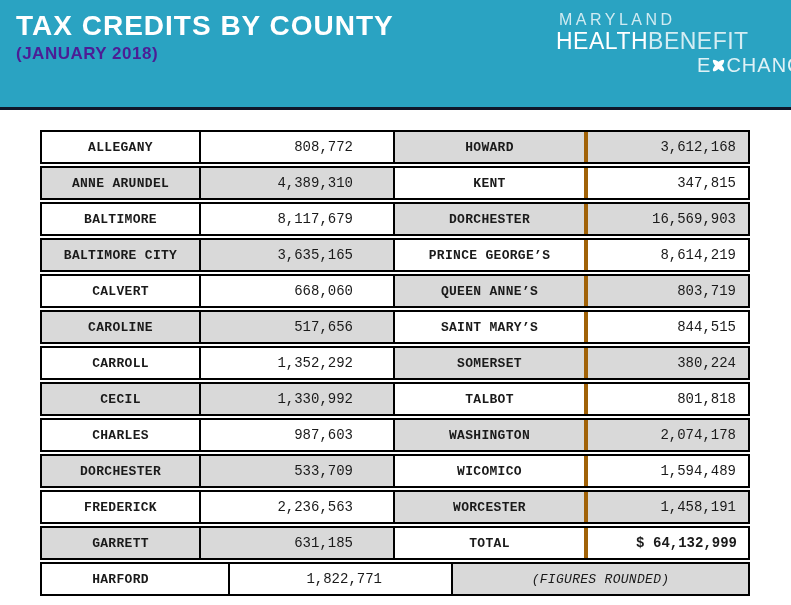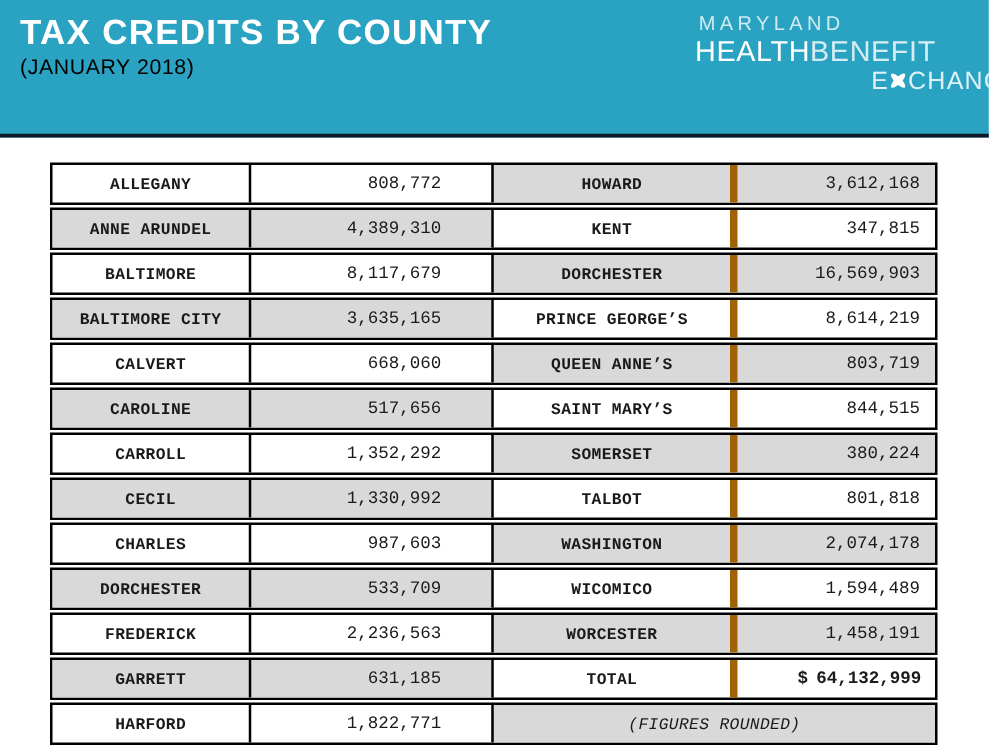--- a/index.html
+++ b/index.html
@@ -11,21 +11,21 @@
   
   .banner{
     position:relative;width:791px;height:107px;background:#2aa3c2;
     border-bottom:3px solid #0f172a;overflow:hidden;box-sizing:content-box;
   }
   .banner-titles{position:absolute;left:16px;top:10px;color:#fff;}
   .page-title{
     margin:0;font-size:28px;font-weight:bold;letter-spacing:1px;color:#fff;line-height:1.15;
   }
   .page-subtitle{
-    margin-top:2px;font-size:17px;font-weight:normal;letter-spacing:.5px;color:#000000;
+    margin-top:2px;font-size:17px;font-weight:bold;letter-spacing:.5px;color:#4c1d95;
   }
   
   .logo{position:absolute;left:556px;top:11px;width:262px;color:#fff;}
   .logo-line1{
     font-size:16px;letter-spacing:3.5px;color:rgba(255,255,255,.78);
     padding-left:3px;line-height:1.1;
   }
   .logo-line2{font-size:23px;line-height:1.1;letter-spacing:.5px;white-space:nowrap;}
   .logo-health{color:#ffffff;}
   .logo-benefit{color:rgba(255,255,255,.8);}
@@ -33,31 +33,31 @@
     text-align:right;font-size:20px;letter-spacing:1px;line-height:1.15;
     color:rgba(255,255,255,.85);white-space:nowrap;
   }
   .flower-x{width:17px;height:17px;vertical-align:-2px;margin:0 -1px;}
   
   .tbl{position:absolute;left:40px;top:130px;width:710px;}
   .row{
     display:flex;align-items:stretch;height:34px;box-sizing:border-box;
     border:2px solid #000;margin-bottom:2px;background:#fff;
   }
-  .row:last-child{margin-bottom:0;}
+  .row:last-child{margin-bottom:0;gap:29px;}
   .cell{
     display:flex;align-items:center;box-sizing:border-box;color:#1a1a1a;
     white-space:nowrap;overflow:hidden;font-family:Liberation Mono, monospace;
   }
   .c-name1{width:157px;justify-content:center;font-weight:bold;font-size:13px;letter-spacing:.3px;}
   .c-val1{width:194px;border-left:2px solid #000;justify-content:flex-end;
           padding-right:40px;font-size:14px;}
   .c-name2{width:191px;border-left:2px solid #000;justify-content:center;
            font-weight:bold;font-size:13px;letter-spacing:.3px;}
-  .c-val2{flex:1;border-left:6px solid #a16207;justify-content:flex-end;
+  .c-val2{flex:1;border-left:4px solid #a16207;justify-content:flex-end;
           padding-right:12px;font-size:14px;}
   .c-val2.total{justify-content:space-between;padding-left:48px;padding-right:11px;
                 font-weight:bold;}
   .c-note{flex:1;border-left:2px solid #000;justify-content:center;
           font-style:italic;font-size:13px;letter-spacing:.3px;}
   .shade{background:#d9d9d9;text-align:right;}
 </style>
 </head>
 <body>
 

